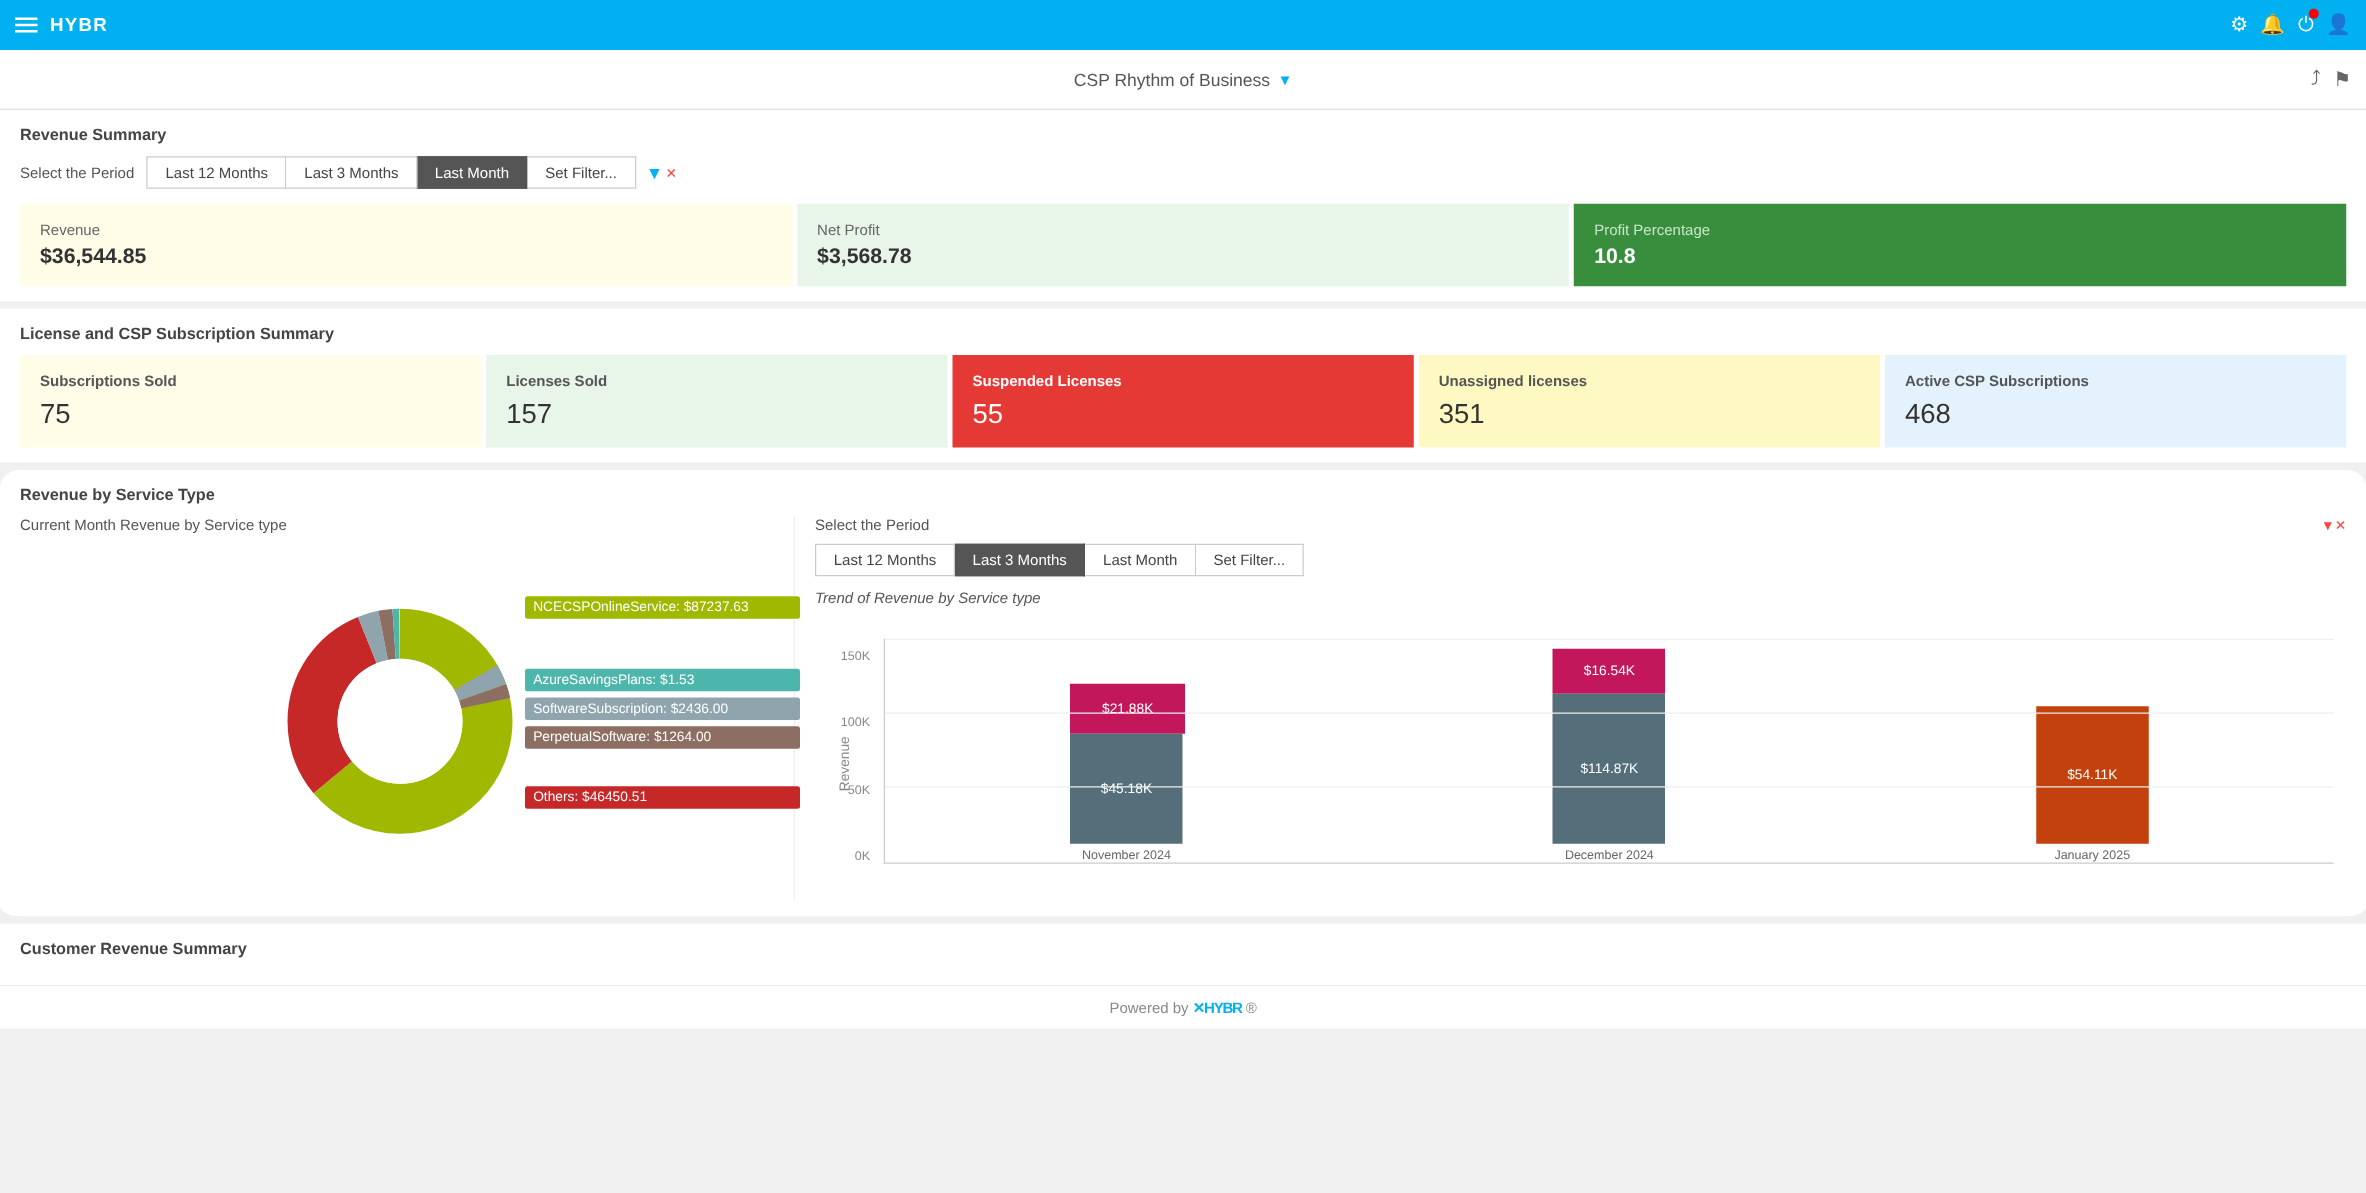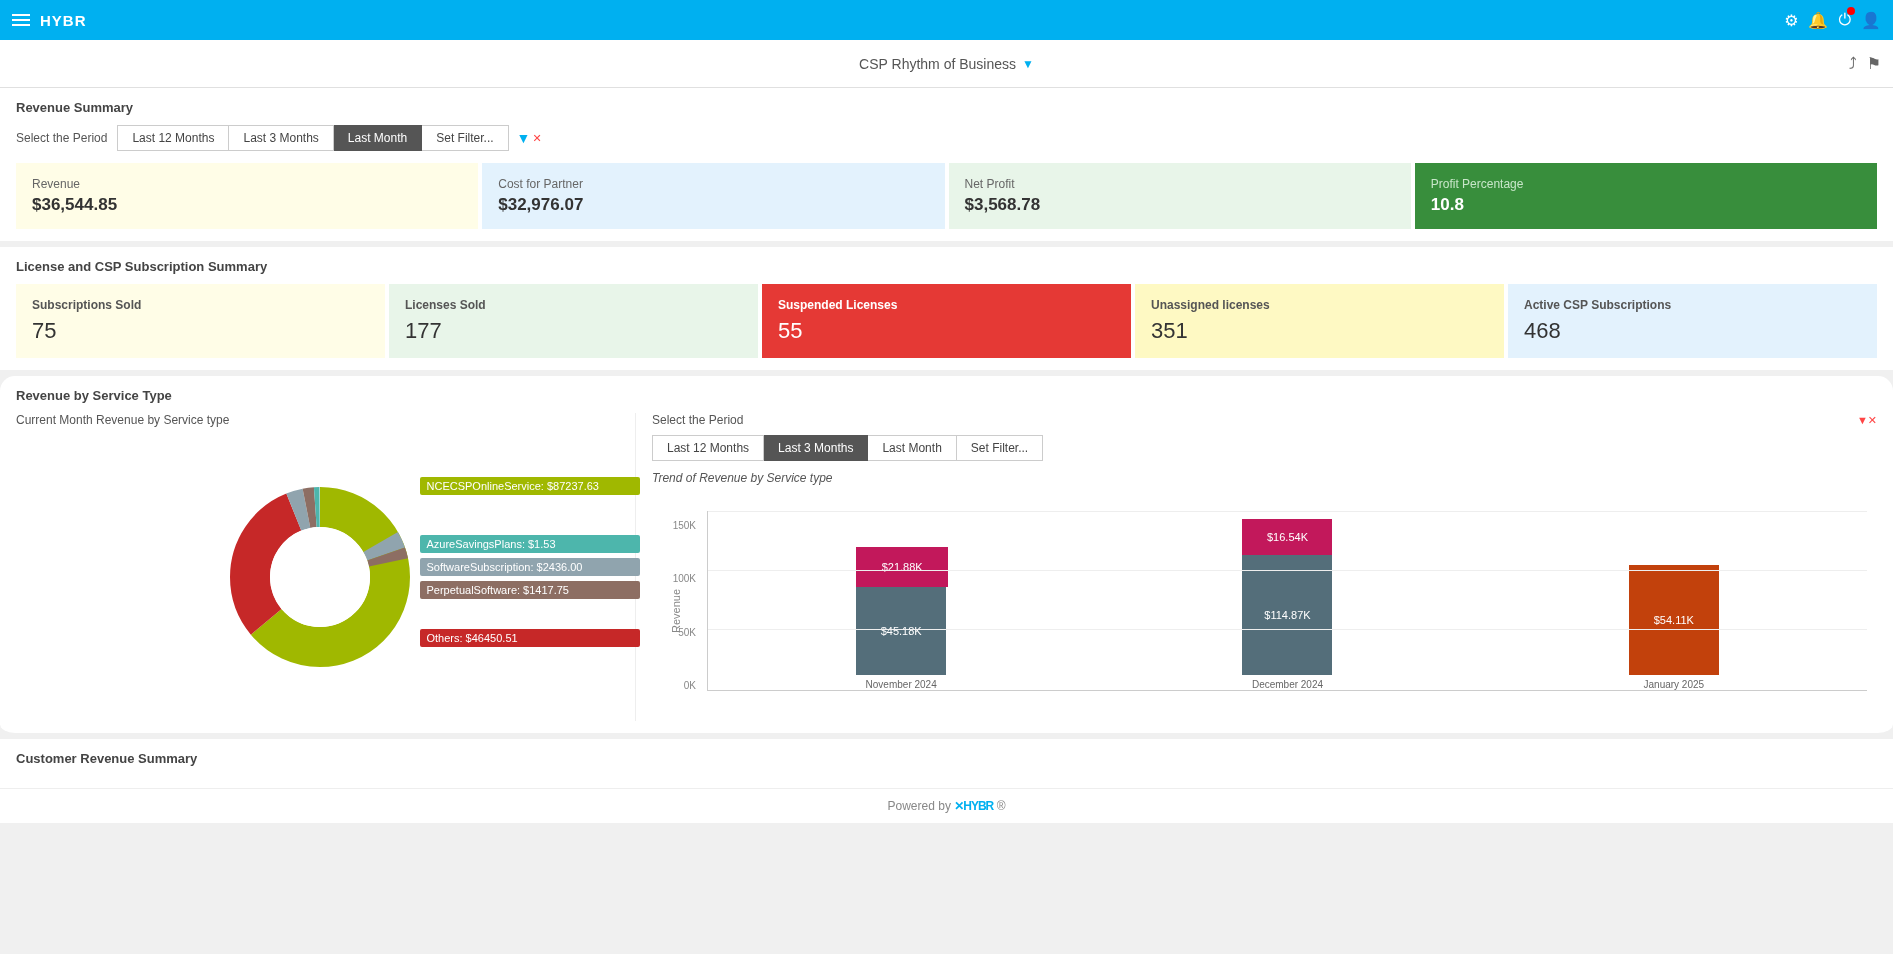--- a/index.html
+++ b/index.html
@@ -148,45 +148,41 @@
       <button class="period-btn" style="border-left:none;">Set Filter...</button>
     </div>
     <span class="filter-icon">▼</span>
     <span class="filter-clear">✕</span>
   </div>
   <div class="revenue-cards">
     <div class="rev-card yellow">
       <div class="rev-card-label">Revenue</div>
       <div class="rev-card-value">$36,544.85</div>
     </div>
-    <div class="rev-card blue">
-      <div class="rev-card-label">Cost for Partner</div>
-      <div class="rev-card-value">$32,976.07</div>
-    </div>
     <div class="rev-card green">
       <div class="rev-card-label">Net Profit</div>
       <div class="rev-card-value">$3,568.78</div>
     </div>
     <div class="rev-card dark-green">
       <div class="rev-card-label">Profit Percentage</div>
       <div class="rev-card-value">10.8</div>
     </div>
   </div>
 </div>
 
 <div class="section">
   <div class="section-title">License and CSP Subscription Summary</div>
   <div class="license-cards">
     <div class="lic-card yellow">
       <div class="lic-card-label">Subscriptions Sold</div>
       <div class="lic-card-value">75</div>
     </div>
     <div class="lic-card green">
       <div class="lic-card-label">Licenses Sold</div>
-      <div class="lic-card-value">177</div>
+      <div class="lic-card-value">157</div>
     </div>
     <div class="lic-card red">
       <div class="lic-card-label">Suspended Licenses</div>
       <div class="lic-card-value">55</div>
     </div>
     <div class="lic-card pink">
       <div class="lic-card-label">Unassigned licenses</div>
       <div class="lic-card-value">351</div>
     </div>
     <div class="lic-card light-blue">
@@ -217,21 +213,21 @@
 
             <circle cx="100" cy="100" r="70" fill="none" stroke="#4db6ac" stroke-width="40" stroke-dasharray="4.4 434.8" stroke-dashoffset="-434.3" transform="rotate(-90 100 100)"></circle>
             <circle cx="100" cy="100" r="50" fill="#fff"></circle>
           </svg>
 
           <div style="position:absolute; left:200px; top:0; display:flex; flex-direction:column; gap:5px; width:220px;">
             <div style="background:#a0b800; color:#fff; font-size:11px; padding:3px 7px; border-radius:2px; display:inline-block;">NCECSPOnlineService: $87237.63</div>
             <div style="height:30px;"></div>
             <div style="background:#4db6ac; color:#fff; font-size:11px; padding:3px 7px; border-radius:2px; display:inline-block;">AzureSavingsPlans: $1.53</div>
             <div style="background:#90a4ae; color:#fff; font-size:11px; padding:3px 7px; border-radius:2px; display:inline-block;">SoftwareSubscription: $2436.00</div>
-            <div style="background:#8d6e63; color:#fff; font-size:11px; padding:3px 7px; border-radius:2px; display:inline-block;">PerpetualSoftware: $1417.75</div>
+            <div style="background:#8d6e63; color:#fff; font-size:11px; padding:3px 7px; border-radius:2px; display:inline-block;">PerpetualSoftware: $1264.00</div>
             <div style="height:20px;"></div>
             <div style="background:#c62828; color:#fff; font-size:11px; padding:3px 7px; border-radius:2px; display:inline-block;">Others: $46450.51</div>
           </div>
         </div>
       </div>
     </div>
 
     <div class="rev-service-right">
 
       <div class="trend-filter-wrap">

